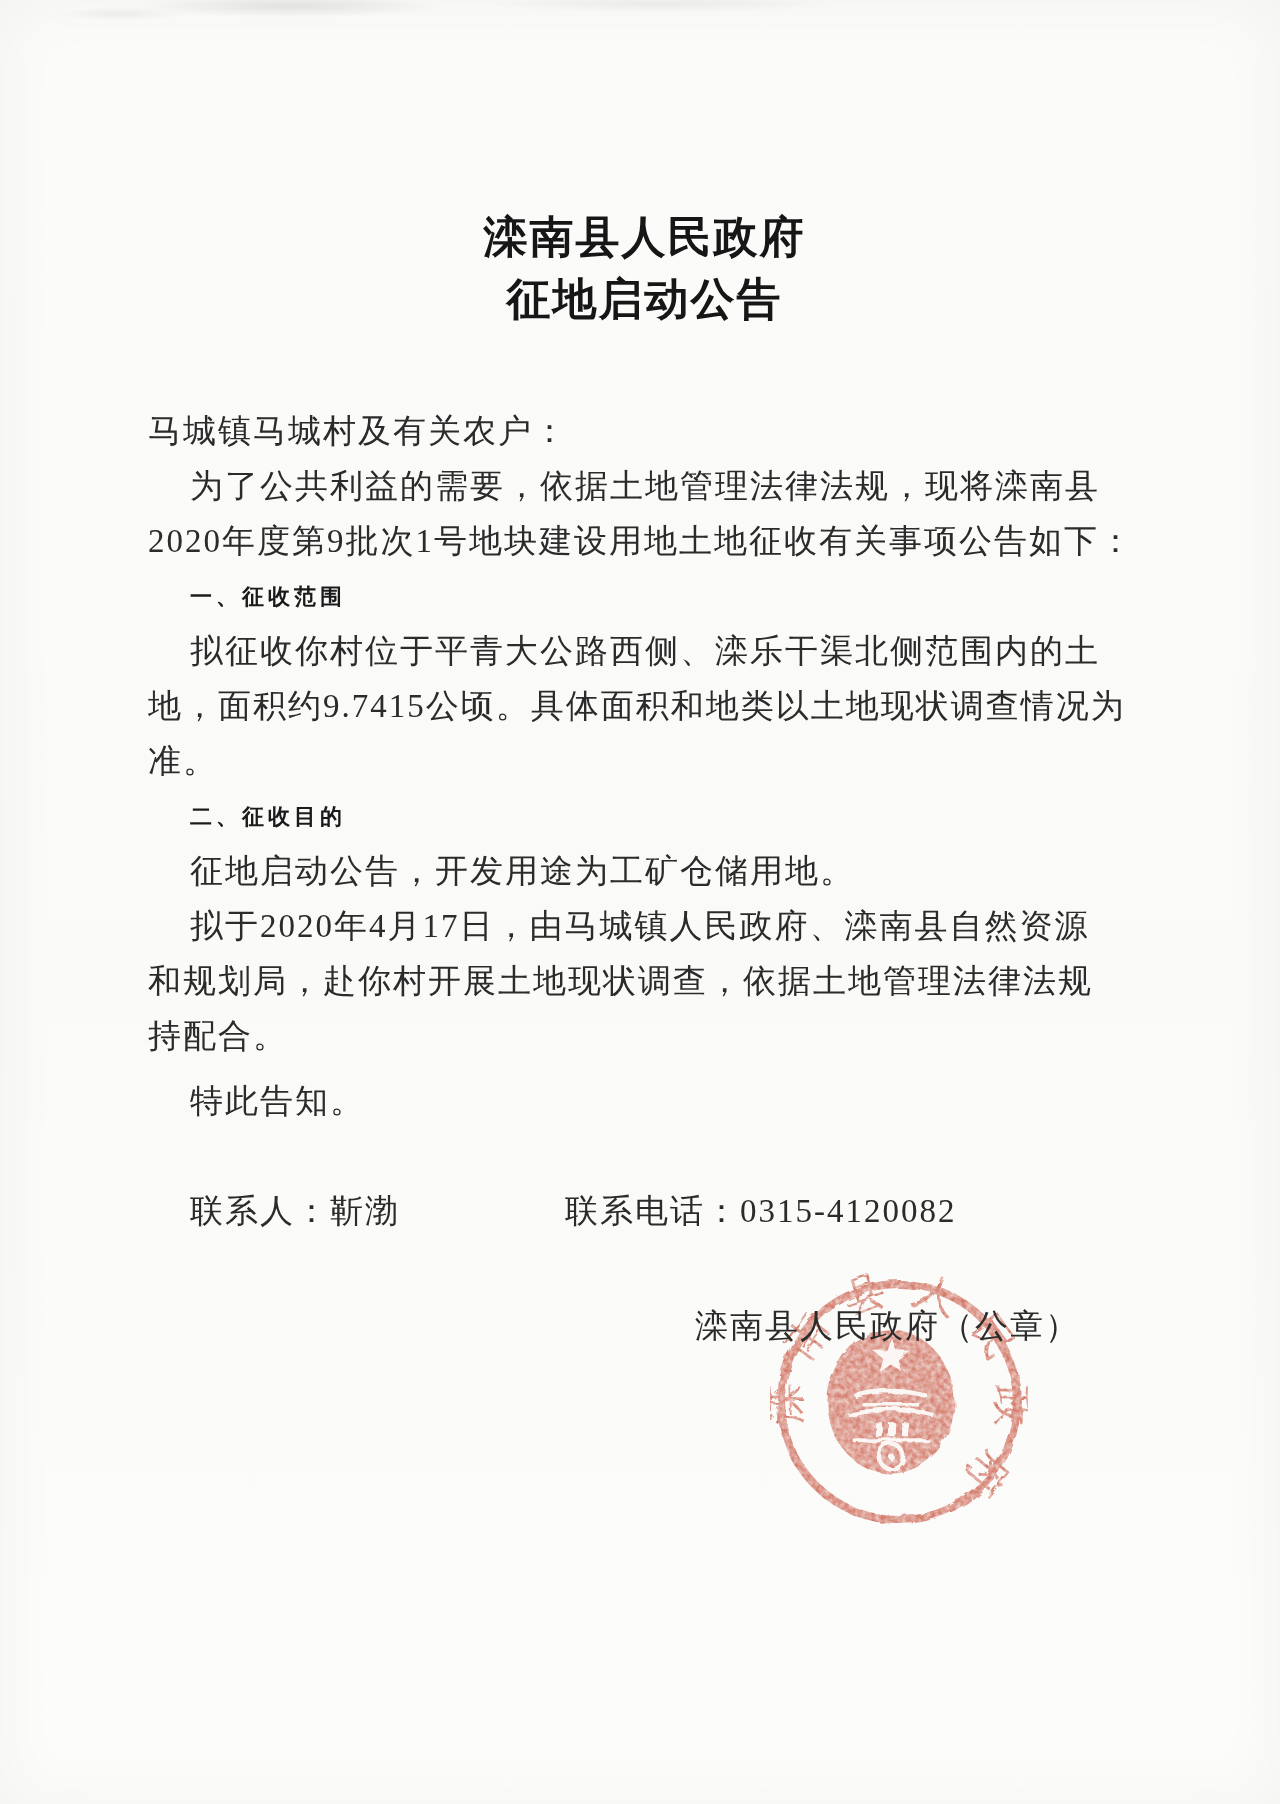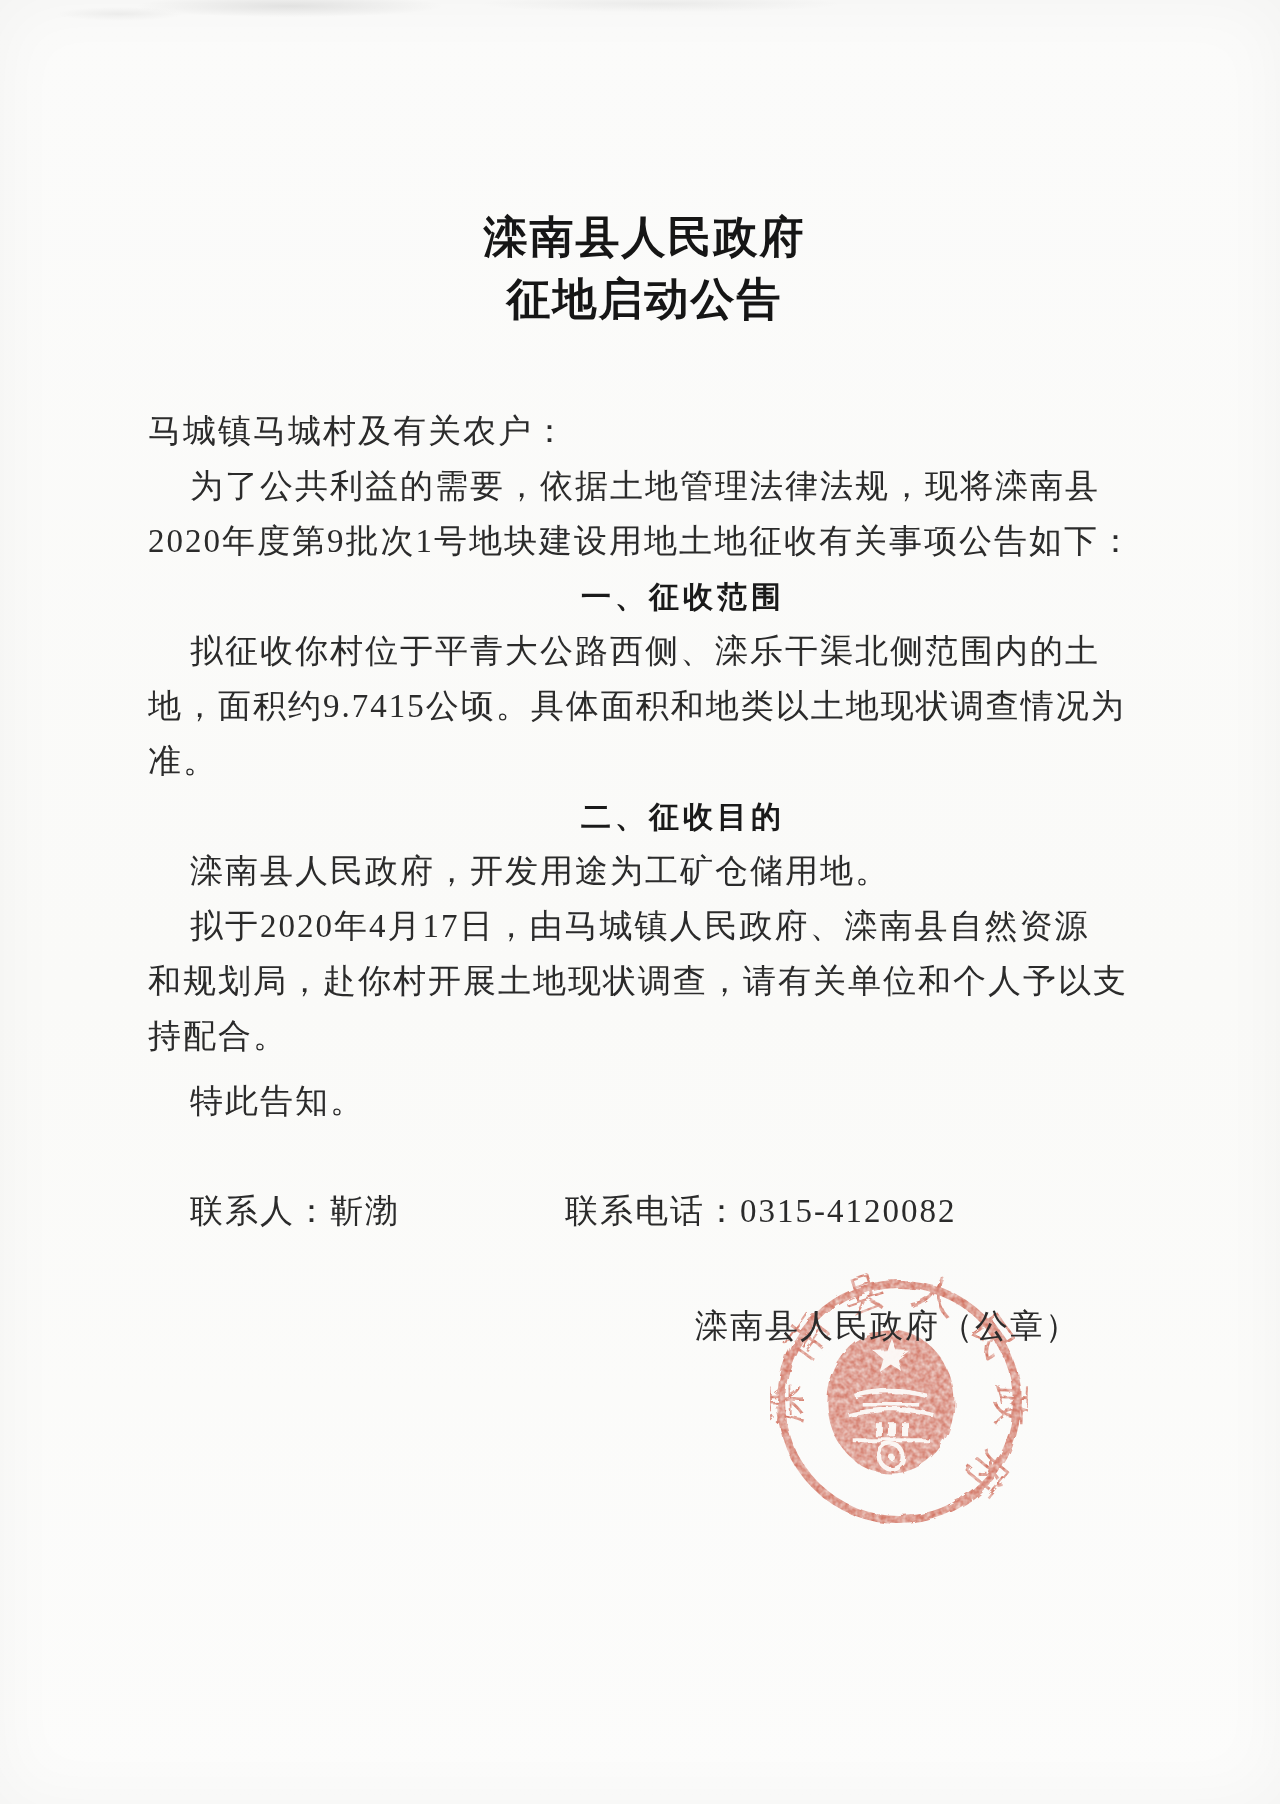--- a/index.html
+++ b/index.html
@@ -44,24 +44,23 @@
     line-height: 55px;
     letter-spacing: 2px;
     color: #2b2b2b;
   }
   .line { height: 55px; white-space: nowrap; }
   .indent { padding-left: 42px; }
 
   .sec-heading {
     font-family: "Liberation Sans", "DejaVu Sans", sans-serif;
     font-weight: 700;
-    font-size: 30px;
+    font-size: 22px;
     letter-spacing: 4px;
     color: #1a1a1a;
-    text-align: center;
   }
 
   .closing-line { margin-top: 10px; }
 
   .contact-line { margin-top: 55px; }
   .phone-group { margin-left: 165px; }
 
   .signature-line { margin-top: 60px; margin-left: 547px; }
   .date-line { margin-top: 58px; margin-left: 597px; }
 
@@ -132,24 +131,24 @@
 
     <div class="line indent">为了公共利益的需要，依据土地管理法律法规，现将滦南县</div>
     <div class="line">2020年度第9批次1号地块建设用地土地征收有关事项公告如下：</div>
 
     <div class="line indent sec-heading">一、征收范围</div>
     <div class="line indent">拟征收你村位于平青大公路西侧、滦乐干渠北侧范围内的土</div>
     <div class="line">地，面积约9.7415公顷。具体面积和地类以土地现状调查情况为</div>
     <div class="line">准。</div>
 
     <div class="line indent sec-heading">二、征收目的</div>
-    <div class="line indent">滦南县人民政府，开发用途为工矿仓储用地。</div>
+    <div class="line indent">征地启动公告，开发用途为工矿仓储用地。</div>
 
     <div class="line indent">拟于2020年4月17日，由马城镇人民政府、滦南县自然资源</div>
-    <div class="line">和规划局，赴你村开展土地现状调查，请有关单位和个人予以支</div>
+    <div class="line">和规划局，赴你村开展土地现状调查，依据土地管理法律法规</div>
     <div class="line">持配合。</div>
 
     <div class="line indent closing-line">特此告知。</div>
 
     <div class="line indent contact-line">
       <span>联系人：</span><span>靳渤</span><span class="phone-group">联系电话：</span><span>0315-4120082</span>
     </div>
 
     <div class="line signature-line">滦南县人民政府（公章）</div>
 

